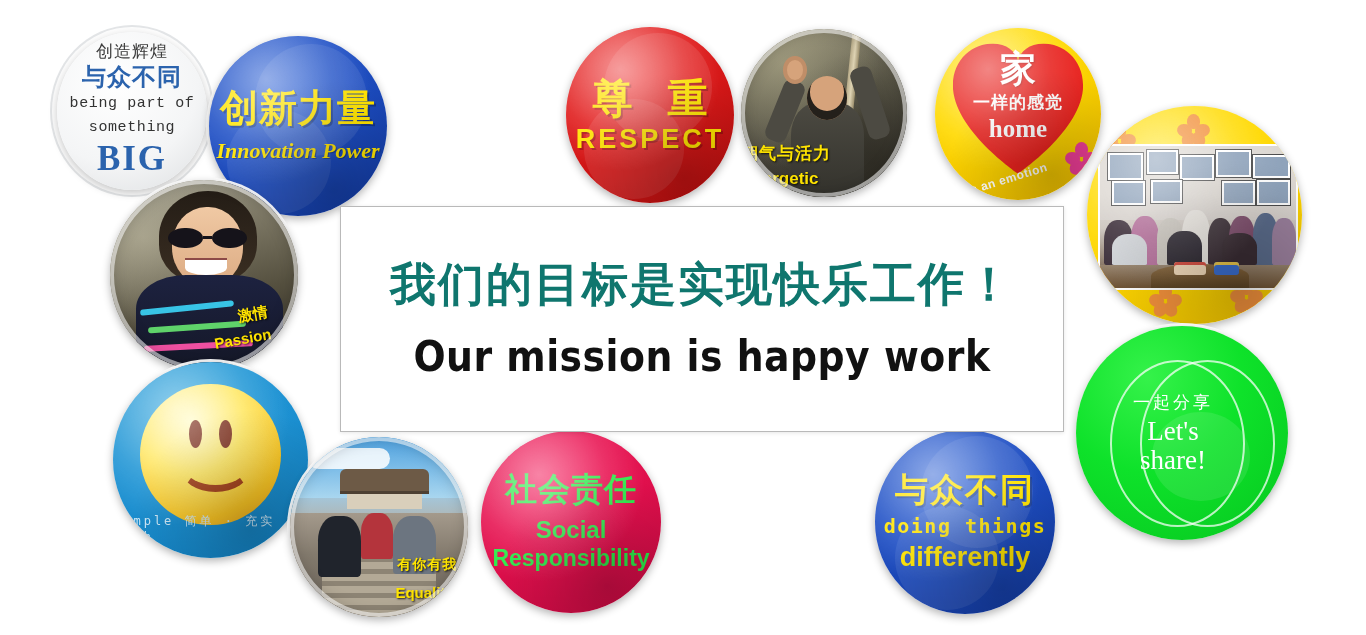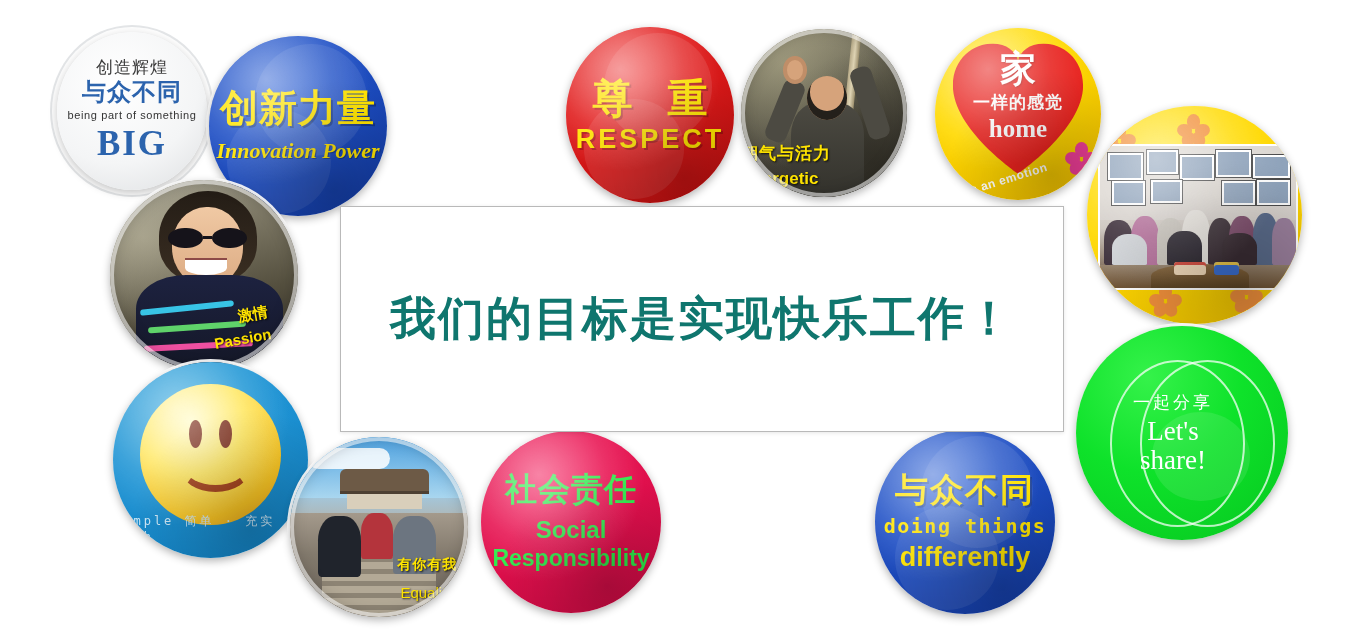--- a/index.html
+++ b/index.html
@@ -21,21 +21,21 @@
 
   
   .photo{position:absolute;inset:0;}
 
   
   #b-big{left:57px;top:32px;width:150px;height:158px;
          background:radial-gradient(circle at 40% 32%, #ffffff 0%, #f4f5f6 58%, #dcdee0 100%);
          box-shadow:0 3px 9px rgba(0,0,0,.22), 0 0 0 5px rgba(255,255,255,.9),0 0 0 7px #e3e5e7;}
   #b-big .l1{font-size:17px;color:#3a3a3a;letter-spacing:1px;line-height:1.1;font-weight:500;}
   #b-big .l2{font-size:24px;color:#2b63ad;font-weight:700;letter-spacing:1px;line-height:1.25;}
-  #b-big .l3{font-size:11px;color:#333;letter-spacing:.6px;font-family:Liberation Sans, sans-serif;line-height:1.6;}
+  #b-big .l3{font-size:15px;color:#333;letter-spacing:.6px;font-family:Liberation Mono, monospace;line-height:1.6;}
   #b-big .l4{font-size:35px;color:#2b63ad;font-weight:700;font-family:"Liberation Serif",serif;letter-spacing:2px;line-height:1.1;}
 
   
   #b-innov{left:209px;top:36px;width:178px;height:180px;
            background:radial-gradient(circle at 36% 28%, #2f63d6 0%, #1f4fc4 45%, #10379c 100%);}
   #b-innov .yinyang{position:absolute;width:112px;height:112px;border-radius:50%;
            background:rgba(255,255,255,.085);left:46px;top:8px;}
   #b-innov .yinyang2{position:absolute;width:104px;height:104px;border-radius:50%;
            background:rgba(255,255,255,.075);left:18px;top:74px;}
   #b-innov .l1{font-size:38px;color:#ffe400;font-weight:700;letter-spacing:1px;
@@ -203,21 +203,21 @@
   #b-eq .wall{position:absolute;left:0;right:0;bottom:0;height:58%;
         background:linear-gradient(180deg,#a49a8c 0%,#837a6d 40%,#6a635a 100%);}
   #b-eq .steps{position:absolute;left:18%;right:18%;bottom:0;height:44%;
         background:repeating-linear-gradient(180deg,#b3a996 0 7px,#8d8474 7px 12px);}
   #b-eq .p1,#b-eq .p2,#b-eq .p3{position:absolute;border-radius:40% 40% 8% 8%;}
   #b-eq .p1{left:16%;bottom:22%;width:24%;height:34%;background:#20242c;}
   #b-eq .p2{left:40%;bottom:32%;width:18%;height:26%;background:#b4343c;}
   #b-eq .p3{left:58%;bottom:24%;width:24%;height:32%;background:#6c7580;}
   #b-eq .l1{position:absolute;right:6%;bottom:24%;font-size:14px;color:#ffe400;font-weight:700;
         letter-spacing:1px;text-shadow:1px 1px 2px rgba(0,0,0,.85);}
-  #b-eq .l2{position:absolute;right:8%;bottom:9%;font-size:15px;color:#ffe400;font-weight:400;
+  #b-eq .l2{position:absolute;right:8%;bottom:9%;font-size:15px;color:#ffe400;font-weight:700;
         text-shadow:1px 1px 2px rgba(0,0,0,.85);}
 
   
   #b-soc{left:481px;top:431px;width:180px;height:182px;
          background:radial-gradient(circle at 38% 26%, #f4215f 0%, #e5114f 46%, #c60a41 100%);}
   #b-soc .l1{font-size:32px;color:#2dea4b;font-weight:700;letter-spacing:1px;line-height:1.1;}
   #b-soc .l2{font-size:24px;color:#2dea4b;font-weight:700;margin-top:8px;}
   #b-soc .l3{font-size:23px;color:#2dea4b;font-weight:700;margin-top:1px;}
 
   
@@ -495,15 +495,16 @@
     <div class="c2"></div>
     <div class="inner">
       <div class="l1">一起分享</div>
       <div class="l2">Let's</div>
       <div class="l3">share!</div>
     </div>
   </div>
 
   <div id="mission">
     <div class="cn">我们的目标是实现快乐工作！</div>
+    <div class="en">Our mission is happy work</div>
   </div>
 
 </div>
 
 </body></html>

